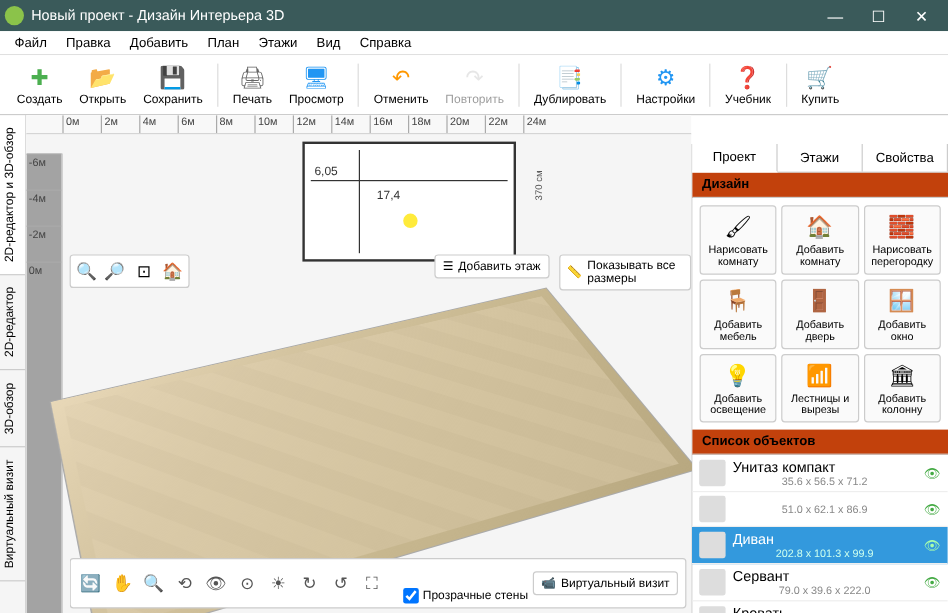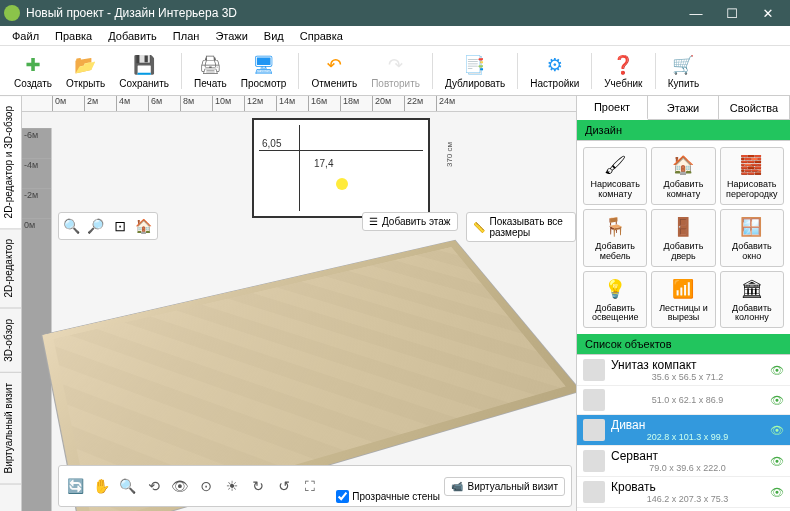--- a/index.html
+++ b/index.html
@@ -35,25 +35,25 @@
 .render-3d { position: absolute; top: 120px; left: 40px; width: 480px; height: 260px; background: linear-gradient(135deg, #e8d8b8 0%, #d4c4a0 30%, #c8b890 60%, #b8a880 100%); transform: perspective(800px) rotateX(45deg) rotateZ(-20deg); border: 1px solid #aaa; }
 .render-3d::before { content: ""; position: absolute; inset: 10px; background: repeating-linear-gradient(45deg, #e0d0b0, #e0d0b0 20px, #d8c8a8 20px, #d8c8a8 40px); opacity: 0.5; }
 .ruler-v { position: absolute; left: 0; top: 16px; bottom: 0; width: 30px; background: #a3a3a3; border-right: 1px solid #ccc; font-size: 9px; color: #444; }
 .ruler-v span { display: block; height: 30px; border-top: 1px solid #aaa; padding: 1px 2px; }
 .float-tools { position: absolute; top: 100px; left: 36px; display: flex; gap: 2px; background: #fff; border: 1px solid #ccc; border-radius: 3px; padding: 2px; }
 .float-tools .ft { width: 22px; height: 22px; display: flex; align-items: center; justify-content: center; cursor: pointer; font-size: 14px; }
 .float-btn { position: absolute; background: #fff; border: 1px solid #ccc; border-radius: 3px; padding: 3px 6px; font-size: 10px; display: flex; align-items: center; gap: 4px; cursor: pointer; }
 .bottom-tools { position: absolute; bottom: 4px; left: 36px; right: 4px; display: flex; gap: 4px; align-items: center; background: #fff; border: 1px solid #ccc; border-radius: 3px; padding: 3px 6px; }
 .bottom-tools .bt { width: 22px; height: 20px; display: flex; align-items: center; justify-content: center; cursor: pointer; font-size: 14px; color: #555; }
 .bottom-tools .lbl-chk { display: flex; align-items: center; gap: 3px; font-size: 10px; margin-left: auto; margin-top: 21px; }
-.right-panel { width: 214px; background: #fff; border-left: 1px solid #ccc; display: flex; flex-direction: column; }
+.right-panel { width: 214px; background: #fff; border-left: 1px solid #ccc; display: flex; flex-direction: column; margin-top: 24px; }
 .rp-tabs { display: flex; height: 24px; border-bottom: 1px solid #ccc; }
 .rp-tab { flex: 1; display: flex; align-items: center; justify-content: center; font-size: 11px; cursor: pointer; border-right: 1px solid #ccc; }
 .rp-tab.active { background: #fff; border-bottom: 2px solid #fff; margin-bottom: -1px; }
-.rp-section-title { background: #22c55e; padding: 4px 8px; font-size: 11px; font-weight: normal; border-bottom: 1px solid #ccc; }
+.rp-section-title { background: #c2410c; padding: 4px 8px; font-size: 11px; font-weight: bold; border-bottom: 1px solid #ccc; }
 .design-grid { display: grid; grid-template-columns: repeat(3, 1fr); gap: 4px; padding: 6px; }
 .design-btn { border: 1px solid #ccc; border-radius: 3px; padding: 4px 2px; display: flex; flex-direction: column; align-items: center; cursor: pointer; background: #fafafa; }
 .design-btn .di { width: 26px; height: 26px; display: flex; align-items: center; justify-content: center; font-size: 18px; }
 .design-btn .dl { font-size: 9px; text-align: center; line-height: 1.1; margin-top: 2px; }
 .obj-list { flex: 1; overflow-y: auto; }
 .obj-item { display: flex; align-items: center; padding: 3px 6px; border-bottom: 1px solid #eee; cursor: pointer; gap: 6px; }
 .obj-item.selected { background: #3399dd; color: #fff; }
 .obj-item .oicon { width: 22px; height: 22px; background: #ddd; border-radius: 2px; flex-shrink: 0; }
 .obj-item .otext { flex: 1; display: flex; flex-direction: column; }
 .obj-item .oname { font-size: 12px; }

